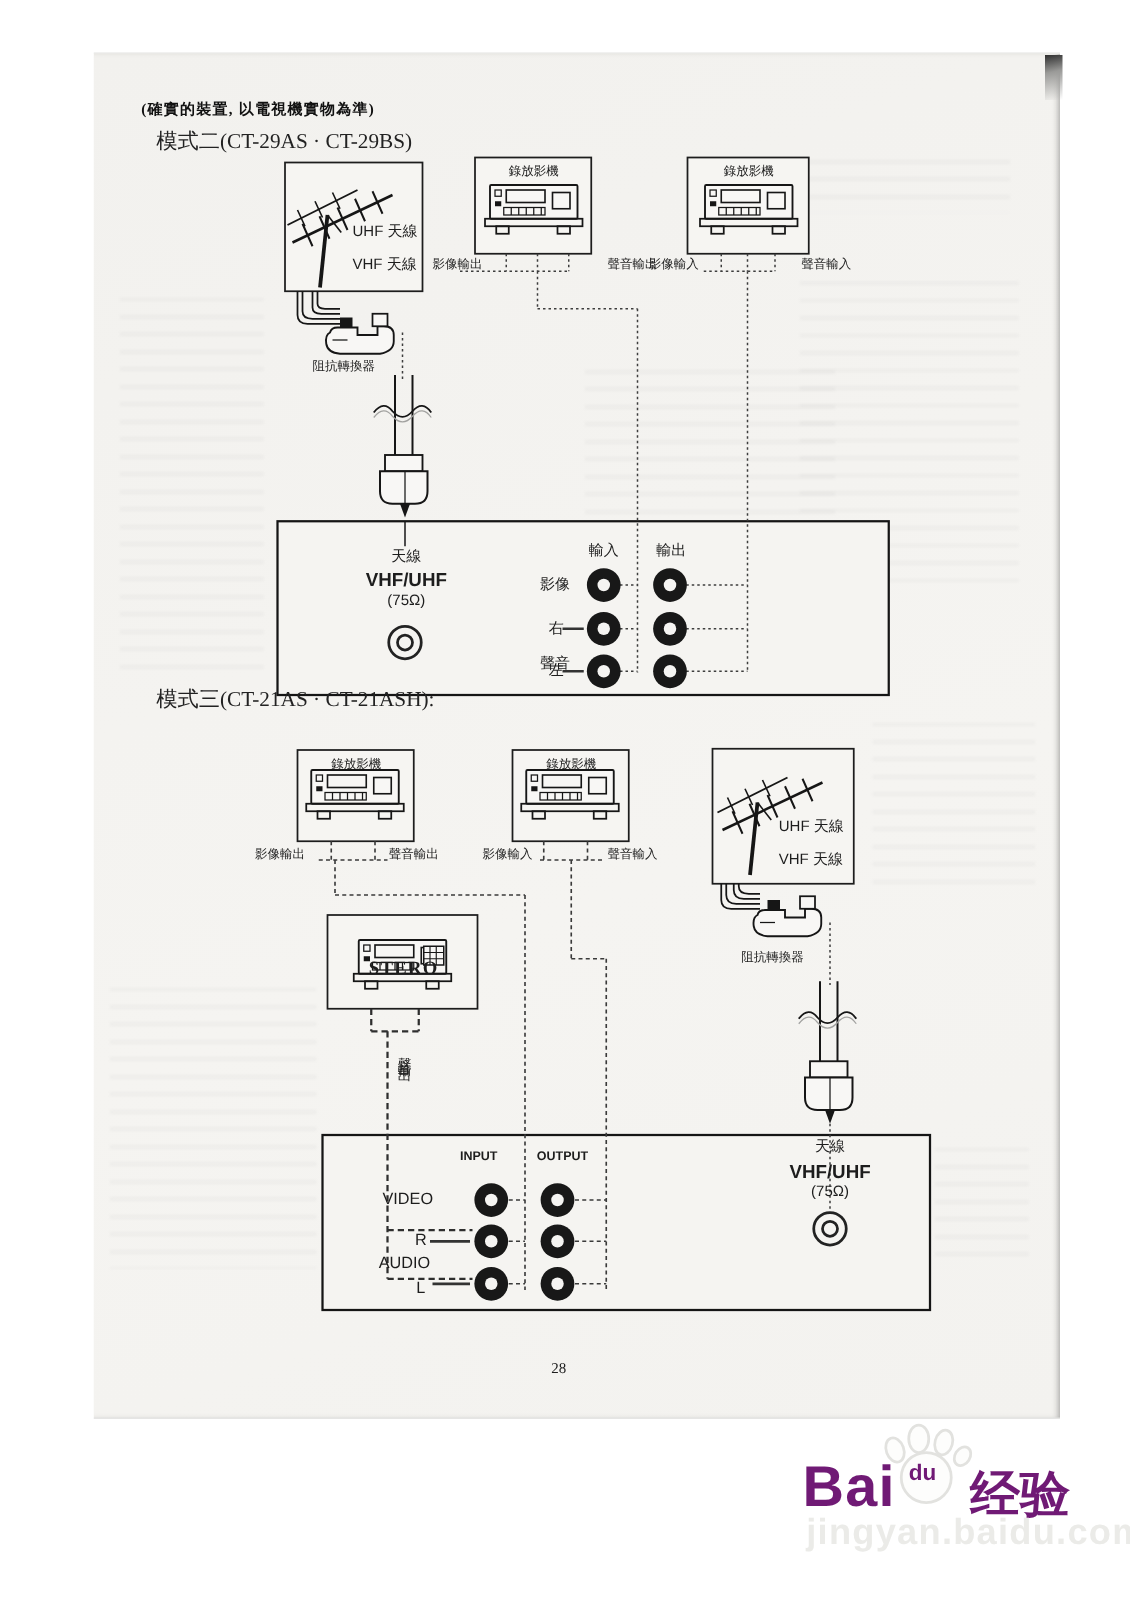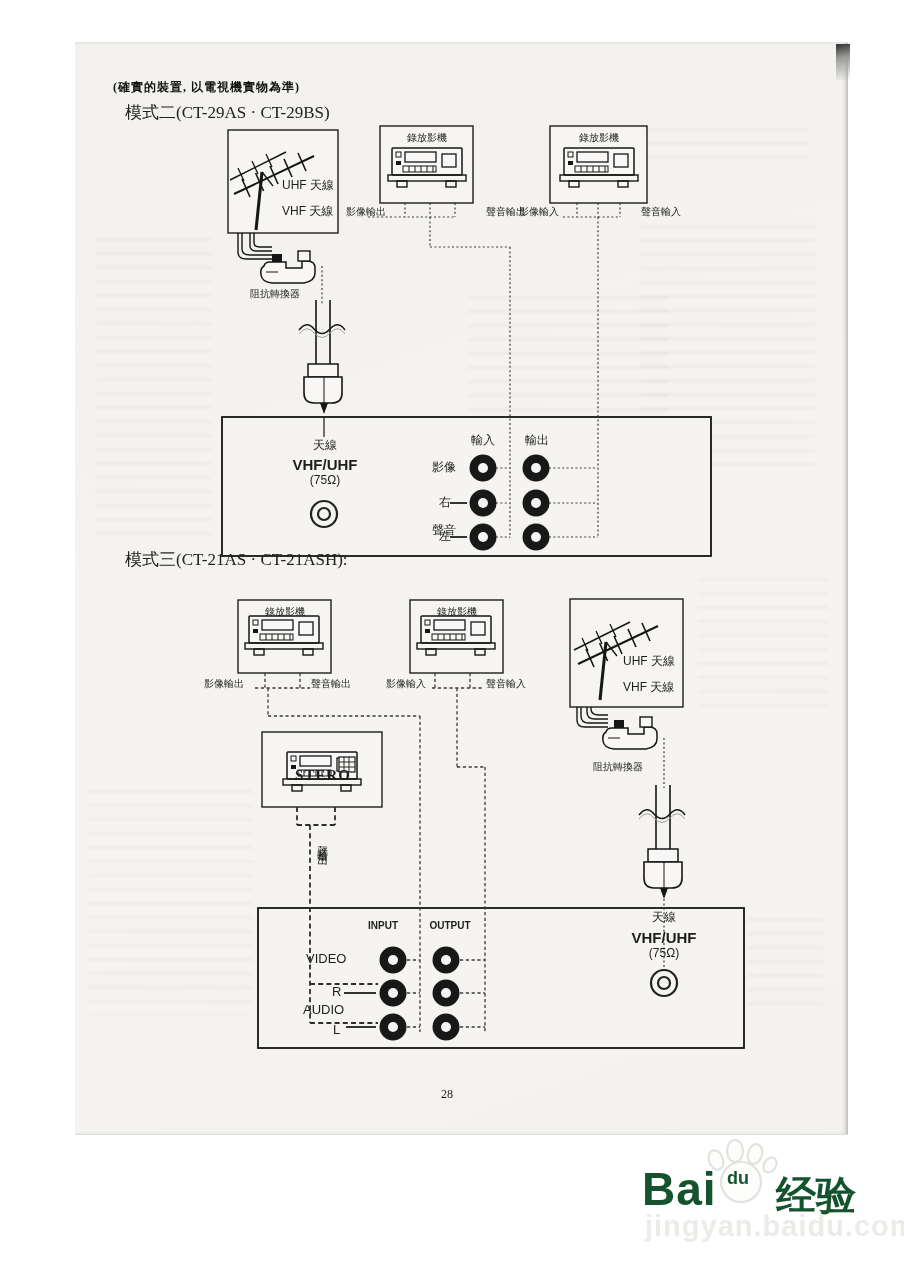--- a/index.html
+++ b/index.html
@@ -19,21 +19,21 @@
   .s11{font-size:12px;}
   .s12b{font-size:15px;font-weight:bold;}
   .s13b{font-size:13px;font-weight:normal;}
   .s14b{font-size:10px;font-weight:bold;}
   .ctr{transform:translateX(-50%);}
   .serif{font-family:"Liberation Serif","DejaVu Serif",serif;margin-top:28px;}
   .h17{font-size:17px;font-family:"Liberation Serif","DejaVu Serif",serif;color:#222;margin-left:12px;}
   .note{font-size:12px;font-weight:bold;letter-spacing:1px;
         font-family:Liberation Serif, serif;color:#111;}
   .vert{writing-mode:vertical-rl;text-orientation:upright;letter-spacing:3px;font-size:11px;}
-  .wm{position:absolute;color:#14532d;font-weight:bold;
+  .wm{position:absolute;color:#701a75;font-weight:bold;
       font-family:"Liberation Sans","DejaVu Sans",sans-serif;}
   .wm-big{font-size:46px;letter-spacing:1px;}
   .wm-du{font-size:18px;}
   .wm-cn{font-size:40px;}
   .wm-url{font-size:29px;letter-spacing:1px;color:#ebebe8;}
 </style>
 </head>
 <body>
 
 <div class="canvas">

